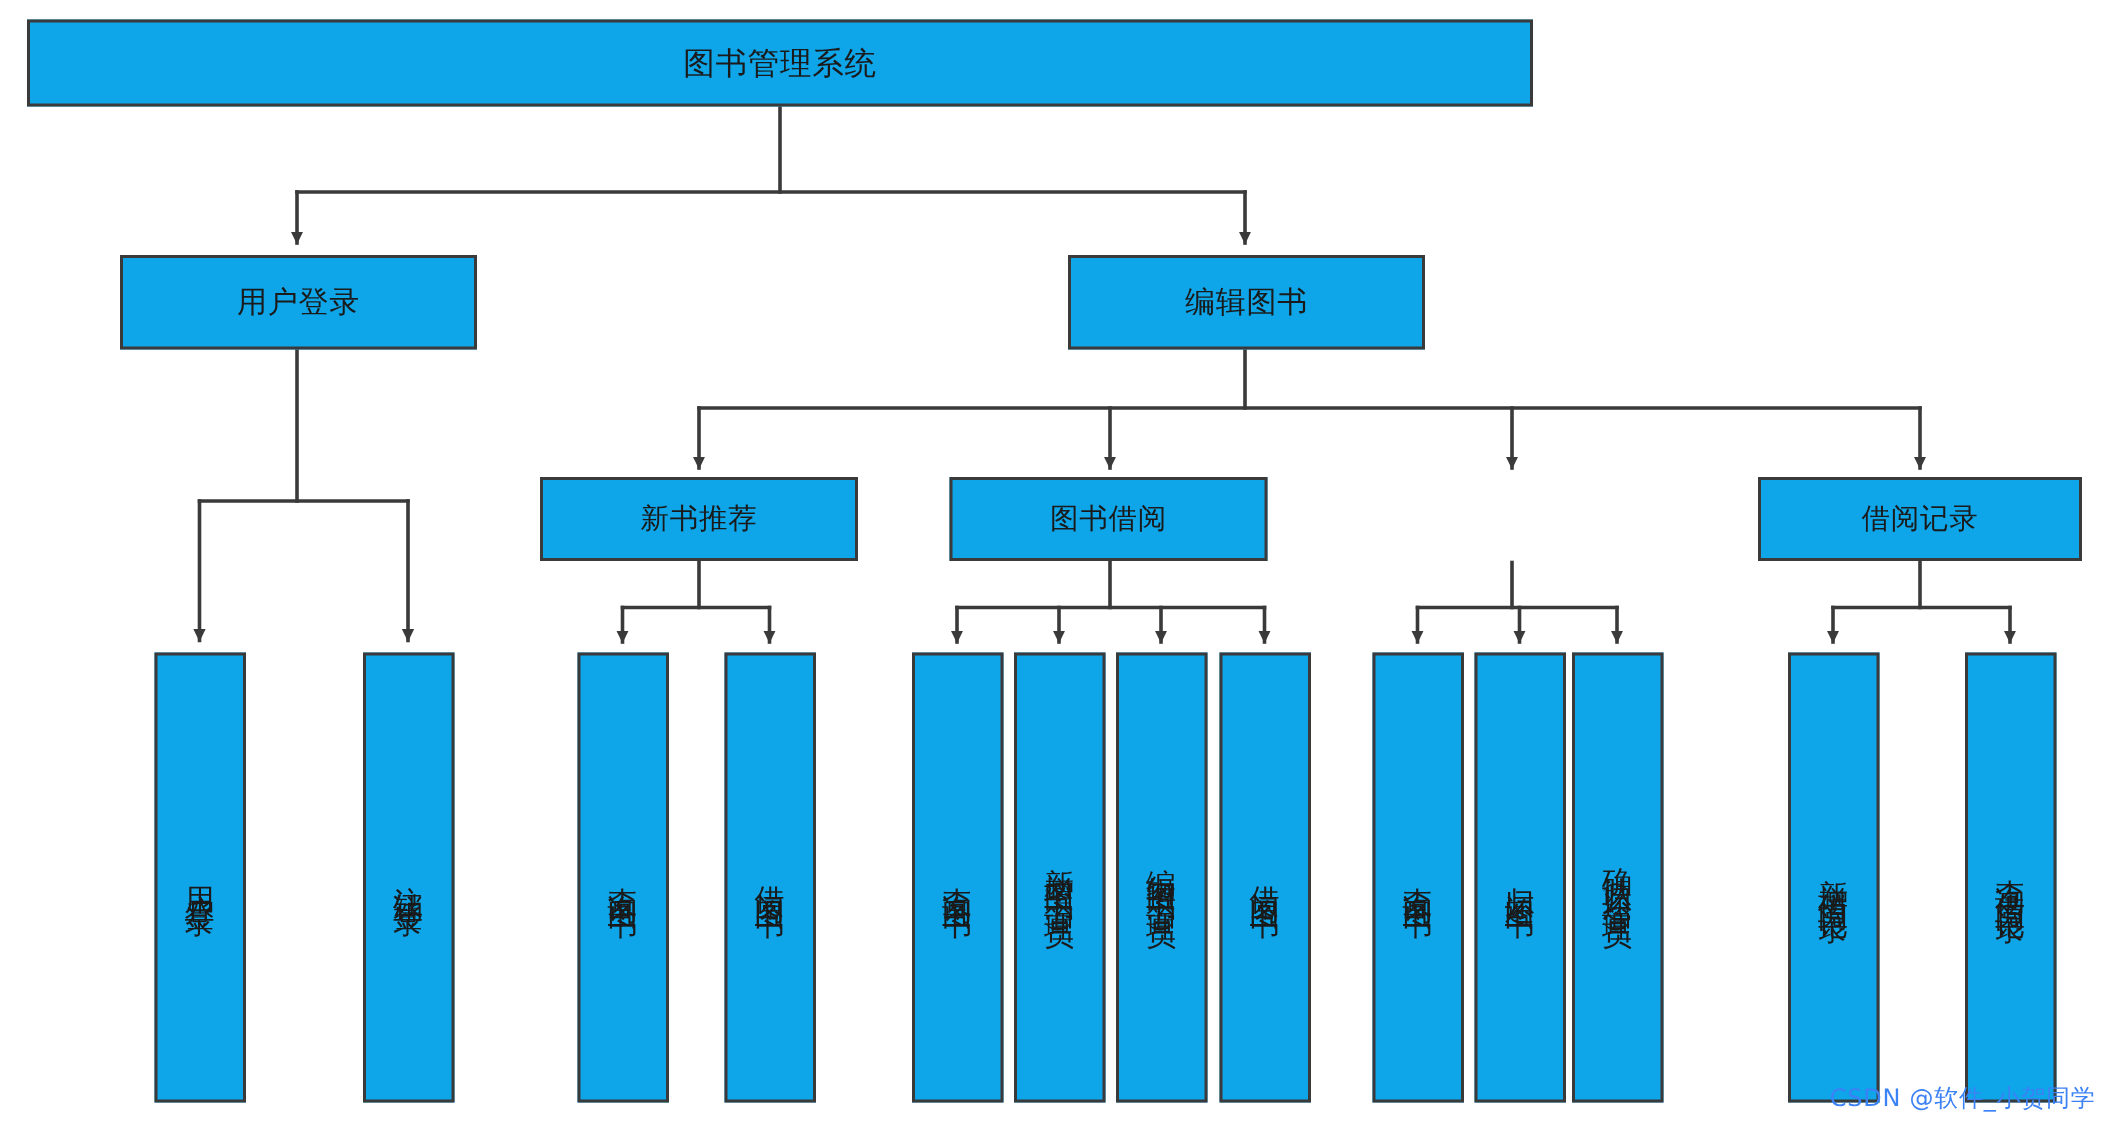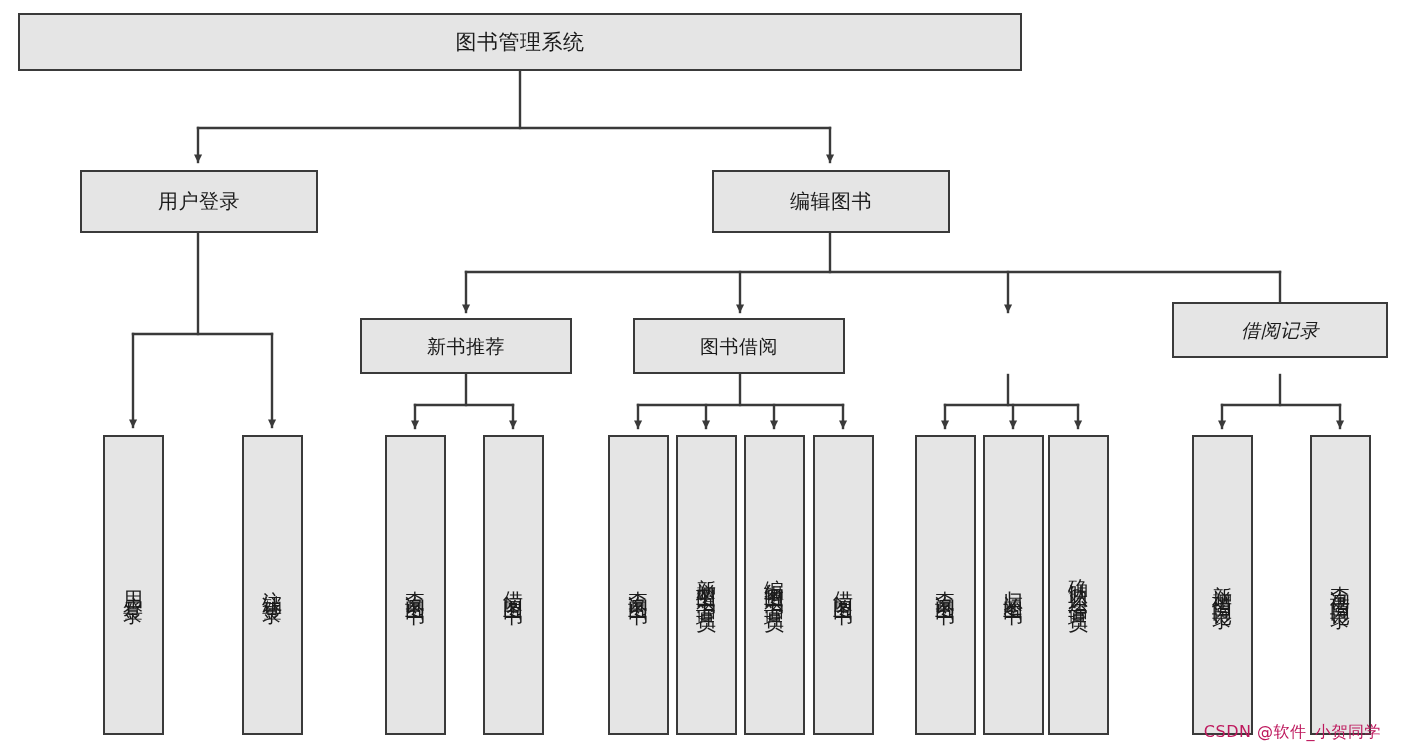--- a/index.html
+++ b/index.html
@@ -23,21 +23,21 @@
     left: 0;
     top: 0;
     width: 1405px;
     height: 747px;
     pointer-events: none;
   }
   .node {
     position: absolute;
     box-sizing: border-box;
     border: 2.2px solid #3a3a3a;
-    background: #e5e5e5;
+    background: #0ea5e9;
     display: flex;
     align-items: center;
     justify-content: center;
     color: #1a1a1a;
   }
   .node-label {
     display: block;
     line-height: 1.18;
     letter-spacing: 0.5px;
     white-space: nowrap;
@@ -60,24 +60,24 @@
     line-height: 1;
     text-align: center;
   }
   .n-root   { font-size: 21px; }
   .n-l2     { font-size: 20px; }
   .n-l3     { font-size: 19px; }
   .n-leaf   { font-size: 20px; }
 
   #watermark {
     position: absolute;
-    right: 24px;
+    right: 8px;
     bottom: 4px;
     font-size: 16px;
-    color: #be185d;
+    color: #3b82f6;
     letter-spacing: 0.5px;
     white-space: nowrap;
     user-select: none;
   }
 </style>
 </head>
 <body>
 
 <div id="diagram-root">
 
@@ -145,21 +145,21 @@
 
   <div class="node horiz n-l3" style="left:633px; top:318px; width:212px; height:56px;">
     <span class="node-label">图书借阅</span>
   </div>
 
   <div class="node horiz n-l3" style="left:360px; top:318px; width:212px; height:56px;">
     <span class="node-label">新书推荐</span>
   </div>
 
 
-  <div class="node horiz n-l3" style="left:1172px; top:302px; width:216px; height:56px;font-style:italic;">
+  <div class="node horiz n-l3" style="left:1172px; top:318px; width:216px; height:56px;">
     <span class="node-label">借阅记录</span>
   </div>
 
   <div class="node vert n-leaf" style="left:103px; top:435px; width:61px; height:300px;">
     <span class="node-label">用户登录</span>
   </div>
 
   <div class="node vert n-leaf" style="left:242px; top:435px; width:61px; height:300px;">
     <span class="node-label">注销登录</span>
   </div>

